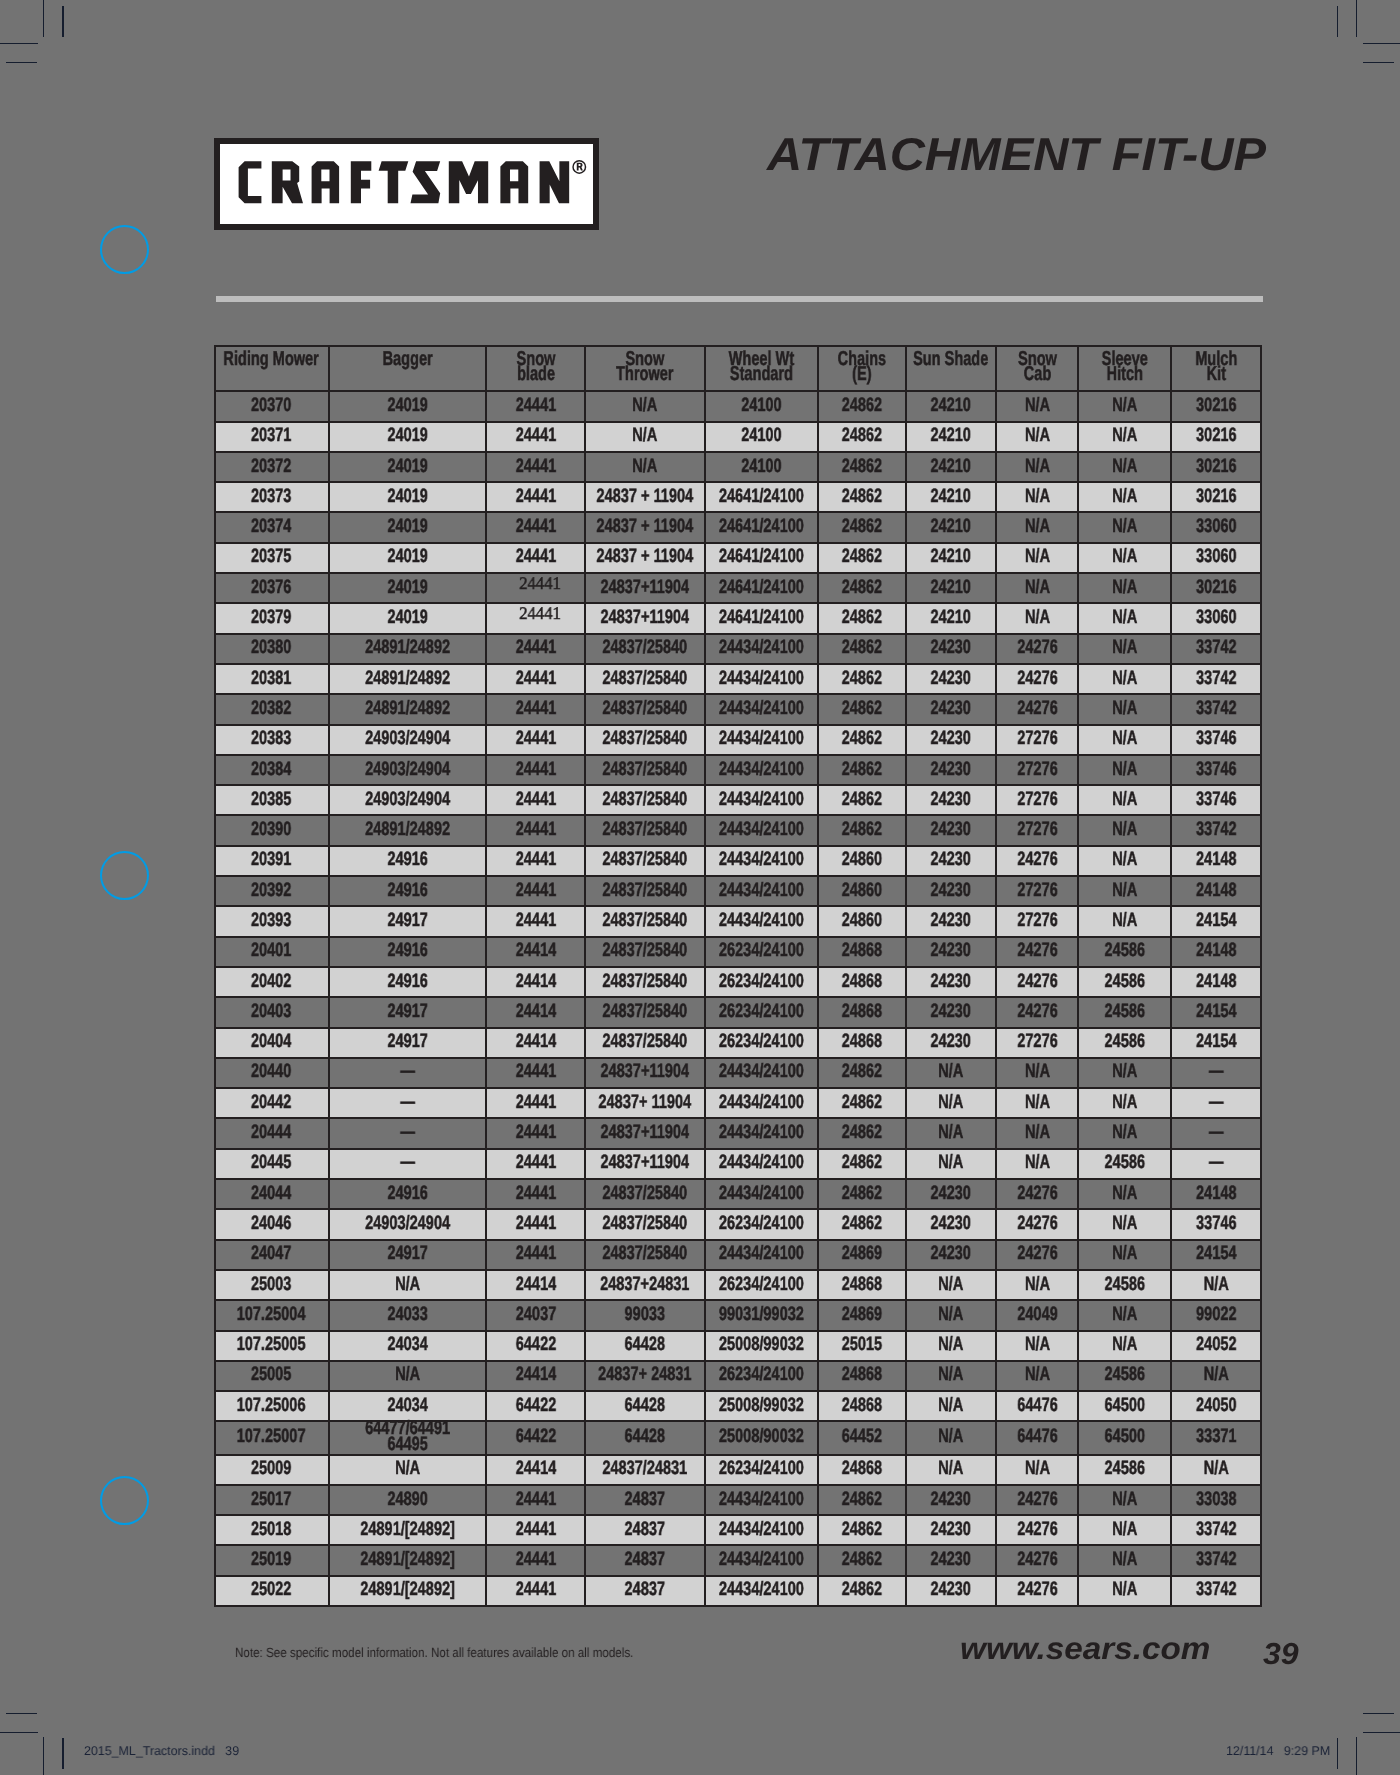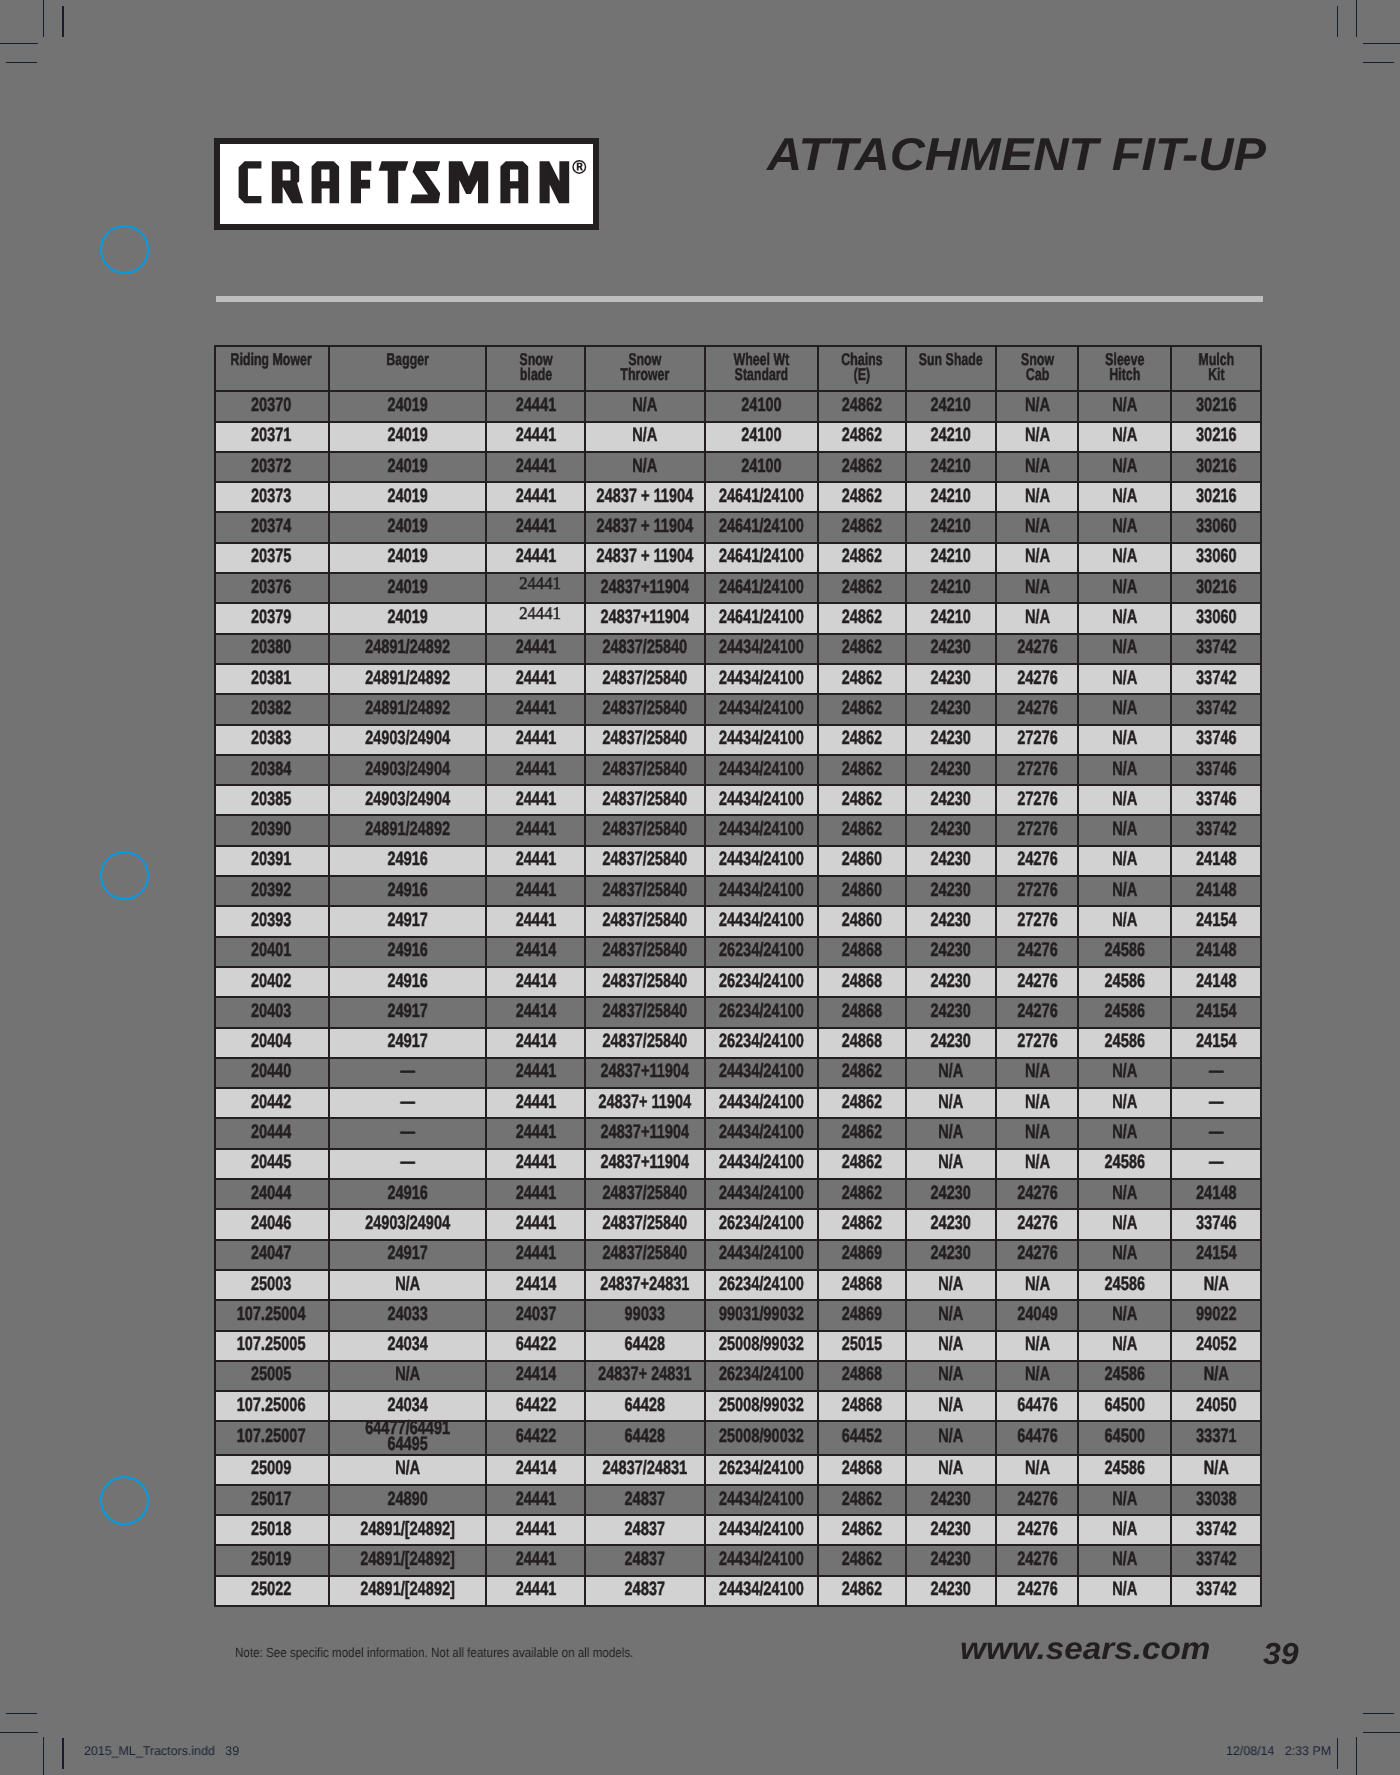--- a/index.html
+++ b/index.html
@@ -8,21 +8,21 @@
   .mark{position:absolute;background:#151d2e;}
   .regcircle{position:absolute;border:2.6px solid #019ce5;border-radius:50%;box-sizing:border-box;}
   #logo{position:absolute;left:213.5px;top:137.5px;width:385.4px;height:92.4px;box-sizing:border-box;border:6.4px solid #231f20;background:#fff;}
   #logosvg{position:absolute;left:-6.4px;top:-6.4px;}
   #title{position:absolute;left:700px;top:131px;width:566px;text-align:right;color:#231f20;
     font-weight:bold;font-style:italic;font-size:46px;line-height:46px;white-space:nowrap;letter-spacing:0px;
     transform:scaleX(1.0595);transform-origin:100% 50%;will-change:transform;}
   #rule{position:absolute;left:216px;top:295.9px;width:1047px;height:6.4px;background:#bdbdbd;}
   #tbl{position:absolute;left:213.5px;top:344.5px;border-collapse:collapse;table-layout:fixed;width:1046.1px;height:1257.2px;}
   #tbl td,#tbl th{border:2.5px solid #231f20;padding:0;color:#231f20;text-align:center;}
-  #tbl th{height:38.8px;vertical-align:top;font-size:17px;font-weight:bold;line-height:15.4px;padding-top:5px;-webkit-text-stroke:0.5px #231f20;}
+  #tbl th{height:38.8px;vertical-align:top;font-size:20px;font-weight:bold;line-height:15.4px;padding-top:5px;-webkit-text-stroke:0.5px #231f20;}
   #tbl th .sq{top:0px;transform:scaleX(0.728);}
   #tbl td{height:28.3px;font-size:19.4px;font-weight:bold;vertical-align:middle;line-height:13px;-webkit-text-stroke:0.5px #231f20;}
   #tbl .sq{display:block;white-space:nowrap;width:200%;margin-left:-50%;transform:scaleX(0.75);transform-origin:50% 50%;will-change:transform;position:relative;top:-1px;}
   #tbl .sq.two{line-height:15.6px;position:relative;top:-1.2px;}
   #tbl tr.tall td{height:31.2px;}
   #tbl td,#tbl th{overflow:hidden;}
   #tbl td.ovis{overflow:visible;border-radius:11px;}
   tr.shade td{background:#d2d2d2;}
   .serifnum{font-family:"Liberation Serif",serif !important;font-weight:normal !important;font-size:17.7px !important;}
   #tbl td.serifnum .sq{transform:scaleX(0.946);position:relative;top:-5px;left:4px;}
@@ -1403,14 +1403,14 @@
             <span class="sq">33742</span>
           </td>
         </tr>
     </tbody>
   </table>
 
   <div id="note">Note: See specific model information. Not all features available on all models.</div>
   <div id="site">www.sears.com</div>
   <div id="pnum">39</div>
   <div class="slug" style="left:83.6px;top:1744px"><span>2015_ML_Tractors.indd</span>&nbsp;&nbsp;&nbsp;<span>39</span></div>
-  <div class="slug" style="left:1226px;top:1744px"><span>12/08/14</span>&nbsp;&nbsp;&nbsp;<span>2:33 PM</span></div>
+  <div class="slug" style="left:1226px;top:1744px"><span>12/11/14</span>&nbsp;&nbsp;&nbsp;<span>9:29 PM</span></div>
 </div>
 
 </body></html>

